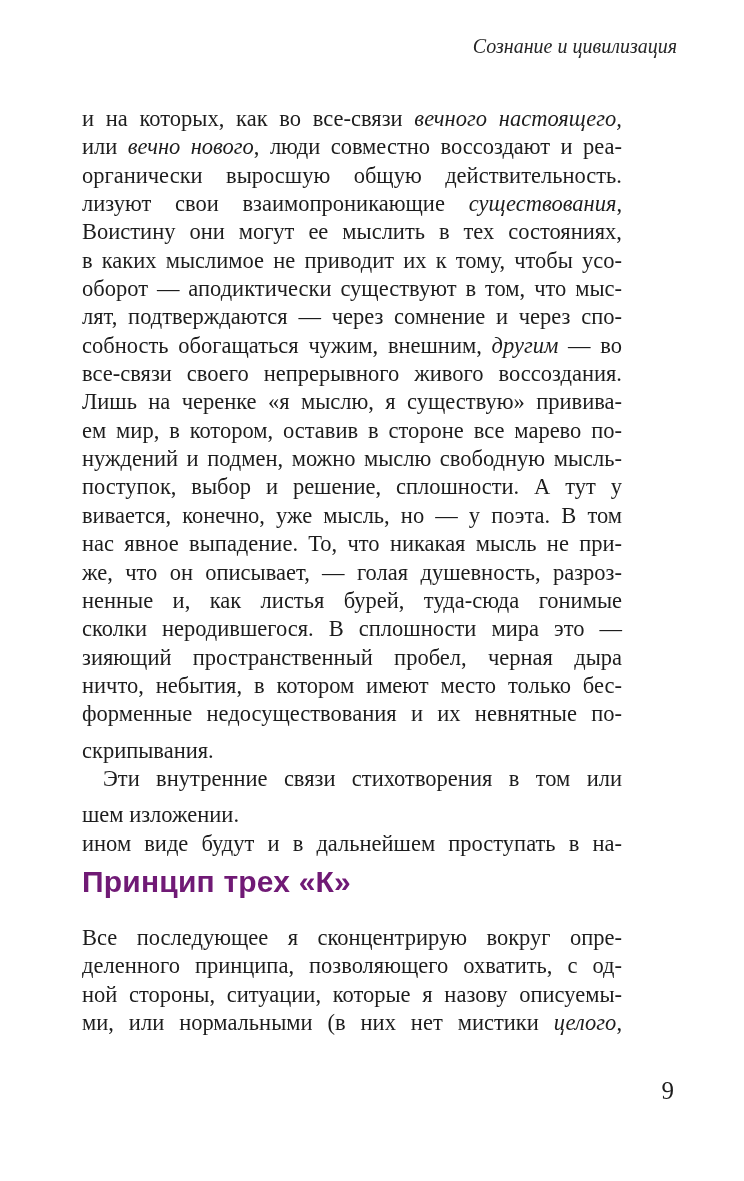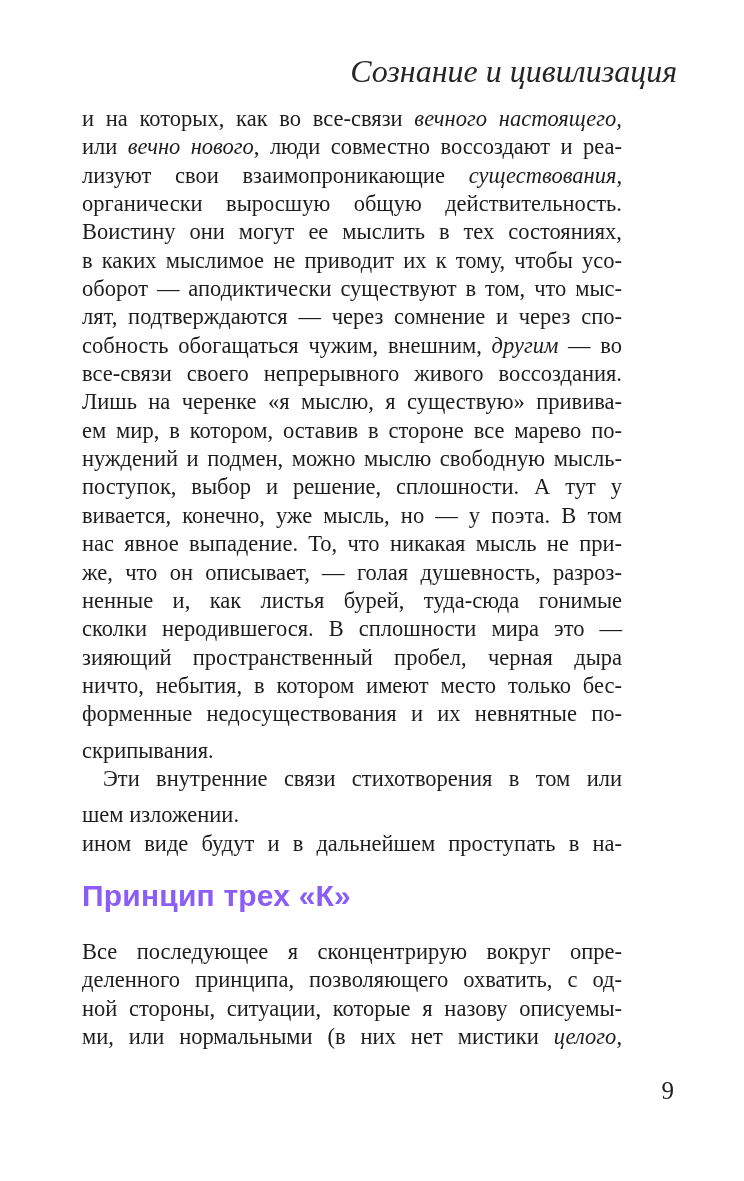--- a/index.html
+++ b/index.html
@@ -7,24 +7,24 @@
     position: relative;
     width: 744px;
     height: 1181px;
     background: #ffffff;
     overflow: hidden;
     font-family: "Liberation Serif", serif;
     color: #1d1d1d;
   }
   .running-header {
     position: absolute;
-    top: 57px;
+    top: 32px;
     right: 67px;
     font-style: italic;
-    font-size: 32px;
+    font-size: 20px;
     line-height: 28px;
     color: #262626;
     white-space: nowrap;
     margin-left: 36px;
   }
   .text-block {
     position: absolute;
     top: 105px;
     left: 82px;
     width: 540px;
@@ -39,22 +39,22 @@
   }
   .line.last { text-align-last: left; margin-top: 8px; }
   .line.indent { padding-left: 21px; }
   .line i { }
   .section-heading {
     font-family: "Liberation Sans", sans-serif;
     font-weight: 700;
     font-size: 30px;
     line-height: 34px;
     letter-spacing: 0.2px;
-    color: #8b5cf6;
-    margin-top: 21px;
+    color: #701a75;
+    margin-top: 7px;
     margin-bottom: 25px;
   }
   .folio {
     position: absolute;
     top: 1077px;
     right: 70px;
     font-size: 25px;
     line-height: 28px;
     color: #1d1d1d;
   }
@@ -62,22 +62,22 @@
 </head>
 <body>
 
 <div class="page">
   <div class="running-header">Сознание и цивилизация</div>
 
   <div class="text-block" id="text-block">
       <div class="para">
         <div class="line">и на которых, как во все-связи <i>вечного настоящего,</i></div>
         <div class="line">или <i>вечно нового</i>, люди совместно воссоздают и реа-</div>
+        <div class="line">органически выросшую общую действительность.</div>
         <div class="line">лизуют свои взаимопроникающие <i>существования</i>,</div>
-        <div class="line">органически выросшую общую действительность.</div>
         <div class="line">Воистину они могут ее мыслить в тех состояниях,</div>
         <div class="line">в каких мыслимое не приводит их к тому, чтобы усо-</div>
         <div class="line">оборот — аподиктически существуют в том, что мыс-</div>
         <div class="line">лят, подтверждаются — через сомнение и через спо-</div>
         <div class="line">собность обогащаться чужим, внешним, <i>другим</i> — во</div>
         <div class="line">все-связи своего непрерывного живого воссоздания.</div>
         <div class="line">Лишь на черенке «я мыслю, я существую» привива-</div>
         <div class="line">ем мир, в котором, оставив в стороне все марево по-</div>
         <div class="line">нуждений и подмен, можно мыслю свободную мысль-</div>
         <div class="line">поступок, выбор и решение, сплошности. А тут у</div>

